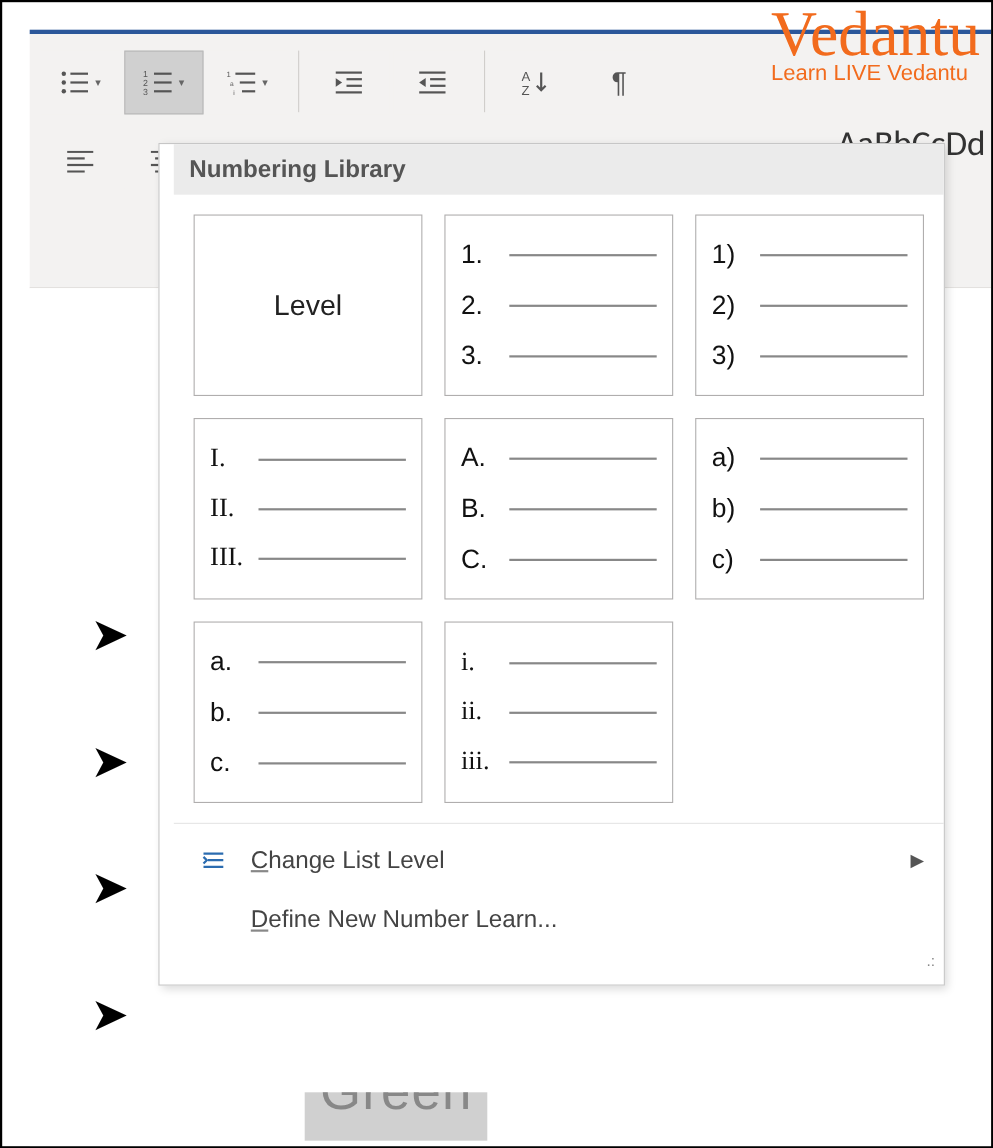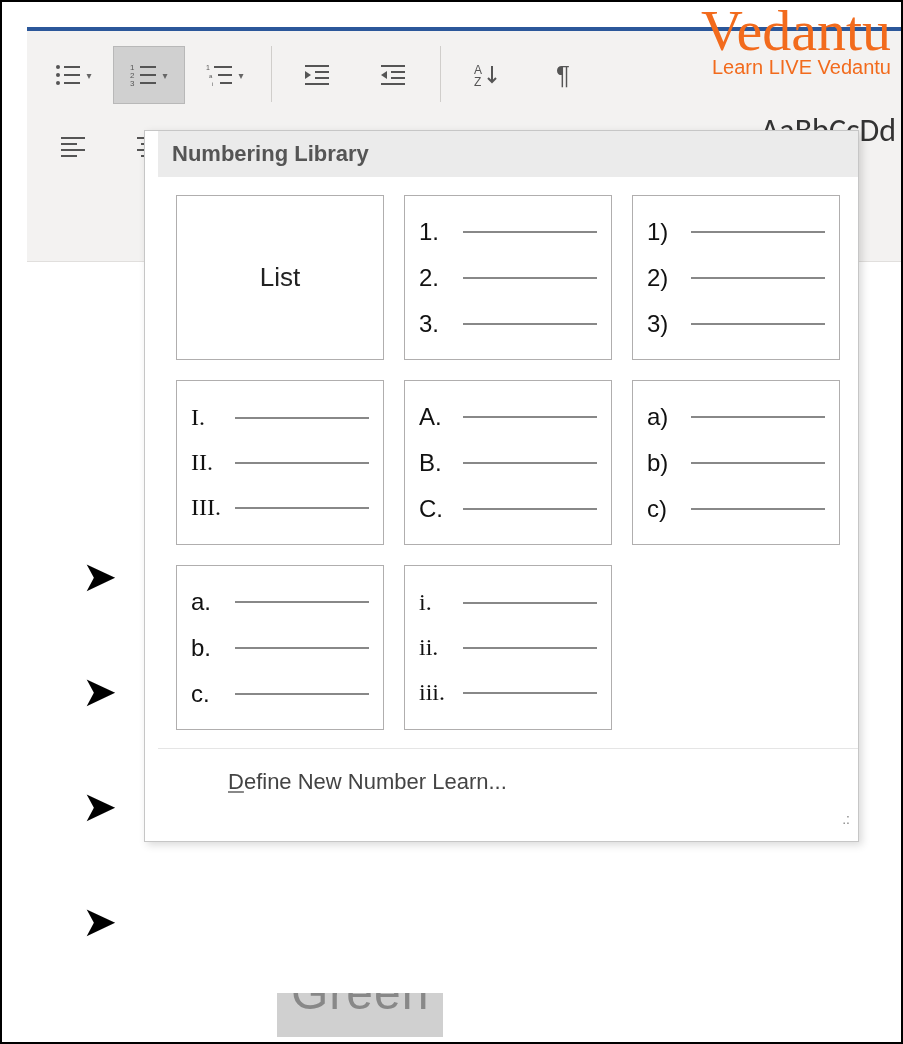--- a/index.html
+++ b/index.html
@@ -152,21 +152,21 @@
     padding: 0 14px;
     overflow:hidden;
     height: 44px;
     line-height: 0px;
   }
 
   
   .watermark {
     position:absolute;
     top: 0px; right: 10px;
-    text-align:right;
+    text-align:left;
     z-index:50;
     pointer-events:none;
   }
   .watermark .brand {
     font-family: "Brush Script MT", cursive;
     font-size: 58px;
     color:#f26b1d;
     line-height:1;
   }
   .watermark .tag {
@@ -286,21 +286,21 @@
   <span class="doc-bullet" style="top:290px">➤</span>
   <span class="doc-bullet" style="top:405px">➤</span>
   <span class="doc-bullet" style="top:520px">➤</span>
   <span class="doc-bullet" style="top:635px">➤</span>
   <div class="gray-text">Green</div>
 </div>
 
 <div class="popup">
   <div class="popup-header">Numbering Library</div>
   <div class="grid" id="tile-grid">
-      <div class="tile none">List</div>
+      <div class="tile none">Level</div>
       <div class="tile">
         <div class="row">
           <span class="label sans">1.</span>
           <span class="line"></span>
         </div>
         <div class="row">
           <span class="label sans">2.</span>
           <span class="line"></span>
         </div>
         <div class="row">
@@ -387,20 +387,34 @@
           <span class="label">ii.</span>
           <span class="line"></span>
         </div>
         <div class="row">
           <span class="label">iii.</span>
           <span class="line"></span>
         </div>
       </div>
     </div>
   <div class="popup-footer">
+    <div class="menu-item">
+      <span class="icon-slot">
+        <svg width="22" height="18">
+            <g stroke="#2b6cb0" stroke-width="2" fill="none">
+              <path d="M2 3 h18"></path>
+              <path d="M6 9 h14"></path>
+              <path d="M2 15 h18"></path>
+              <path d="M2 6 l3 3 l-3 3"></path>
+            </g>
+          </svg>
+      </span>
+      <span><span class="ul">C</span><span>hange List Level</span></span>
+      <span class="submenu-arrow">▶</span>
+    </div>
     <div class="menu-item">
       <span class="icon-slot"></span>
       <span><span class="ul">D</span><span>efine New Number Learn...</span></span>
     </div>
     <div class="resize-handle">.:</div>
   </div>
 </div>
 
 <div class="watermark">
   <div class="brand">Vedantu</div>

